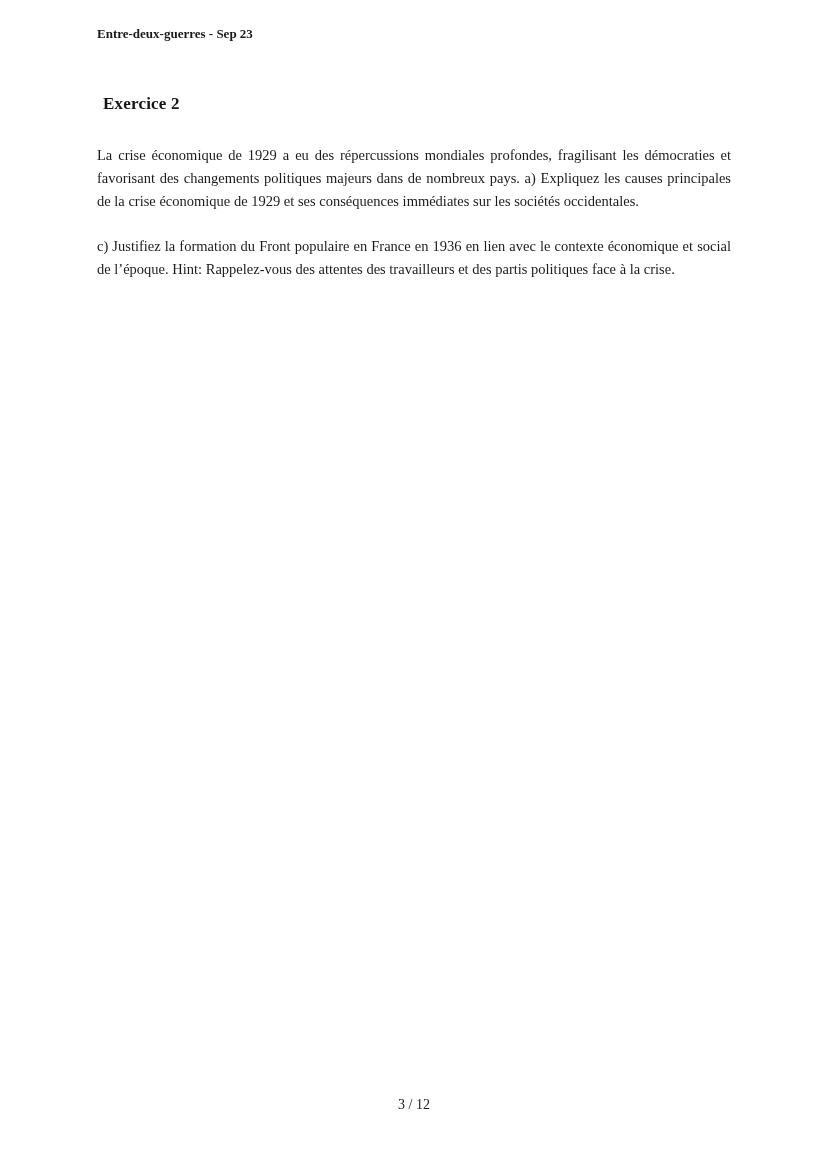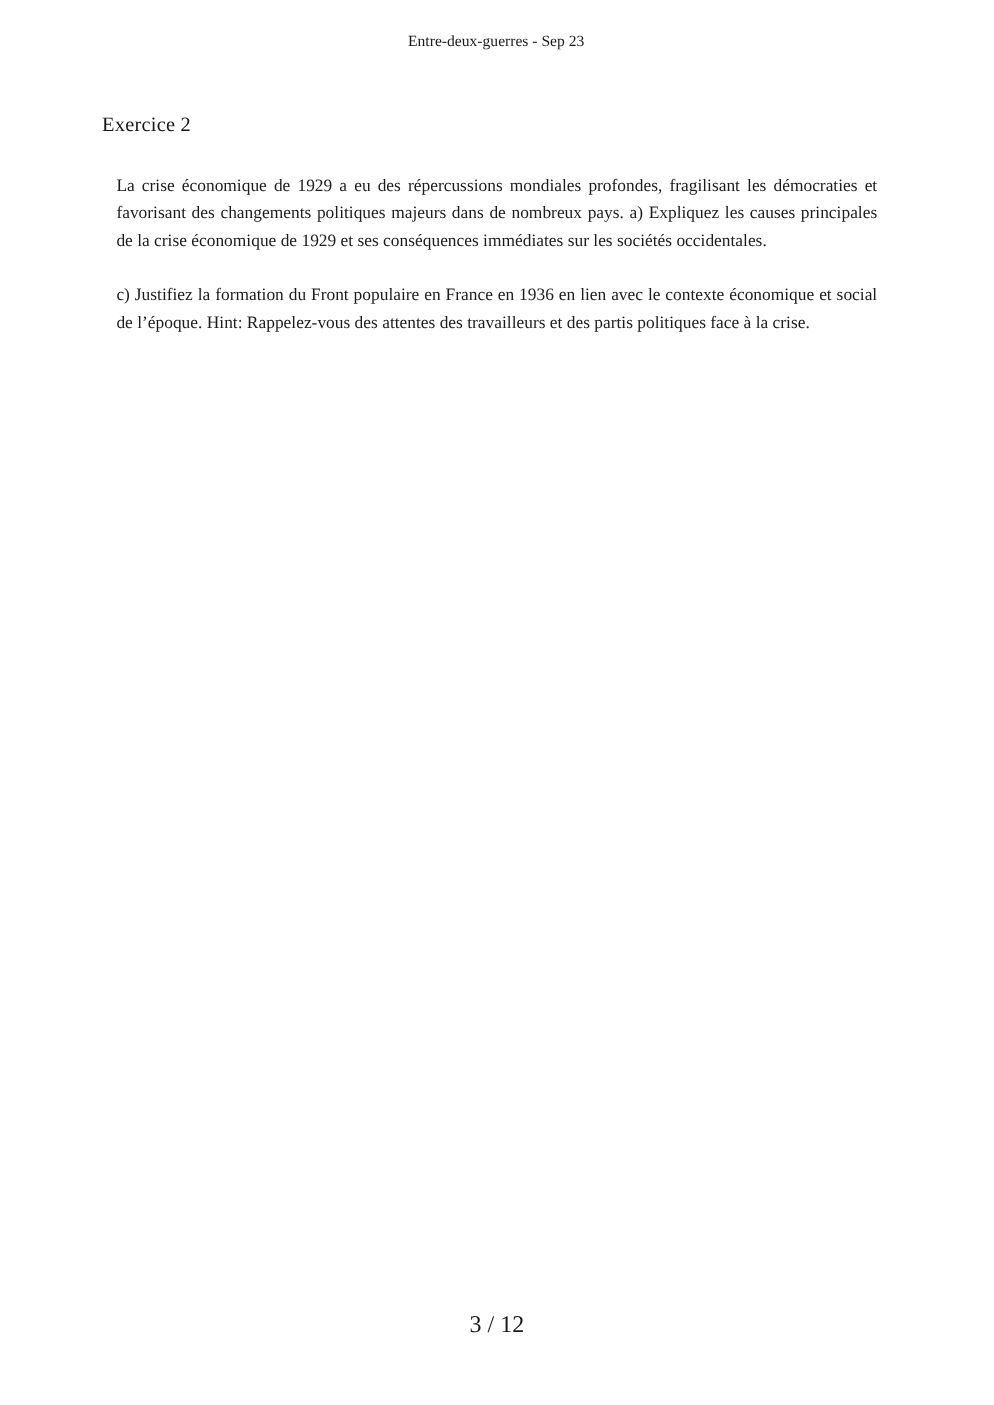--- a/index.html
+++ b/index.html
@@ -16,33 +16,34 @@
   .page {
     position: absolute;
     inset: 0;
     background: #ffffff;
   }
   .page-header {
     position: absolute;
     top: 26px;
     left: 97px;
     right: 98px;
-    text-align: center;
+    text-align: left;
     font-size: 13px;
     line-height: 15px;
     color: #1b1b1b;
     white-space: nowrap;
+    font-weight: bold;
   }
   .exercise-title {
     position: absolute;
     top: 93px;
-    left: 85px;
+    left: 103px;
     font-size: 17px;
     line-height: 21px;
-    font-weight: 400;
+    font-weight: 700;
     letter-spacing: 0.2px;
     color: #151515;
   }
   .exercise-body {
     position: absolute;
     top: 144px;
     left: 97px;
     width: 634px;
     font-size: 14.5px;
     line-height: 22.8px;
@@ -51,21 +52,21 @@
     -webkit-hyphens: auto;
     color: #1b1b1b;
   }
   .hint { }
   .page-footer {
     position: absolute;
     top: 1096px;
     left: 0;
     width: 828px;
     text-align: center;
-    font-size: 20px;
+    font-size: 14px;
     line-height: 17px;
     color: #1b1b1b;
   }
 </style>
 </head>
 <body>
 
 <div class="page">
 
   <div class="page-header">Entre-deux-guerres - Sep 23</div>

